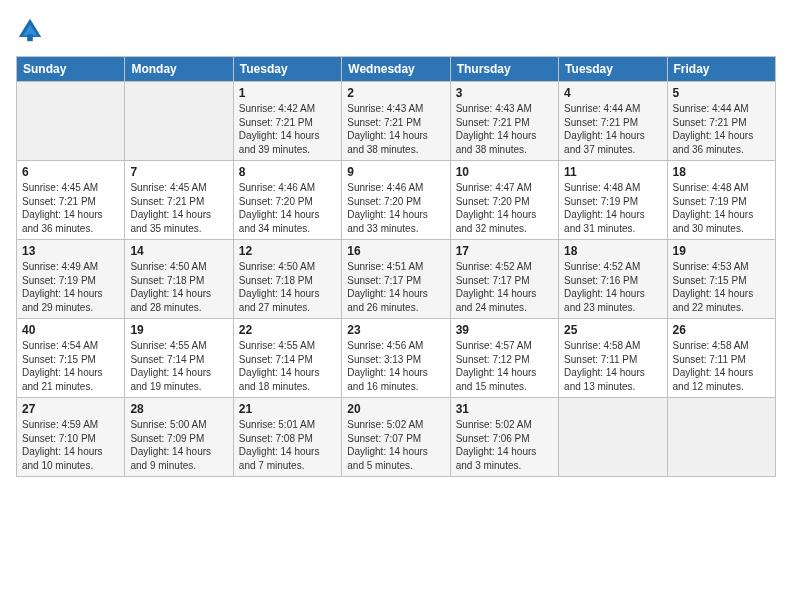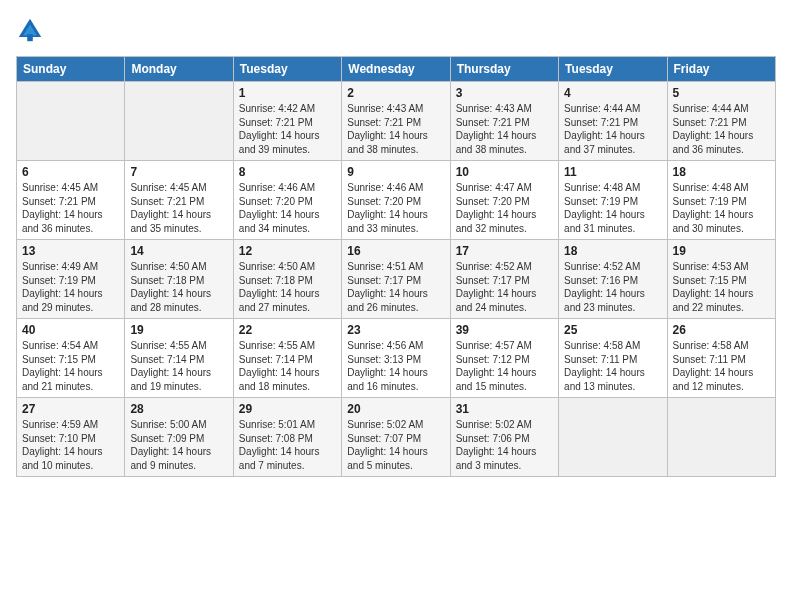--- a/index.html
+++ b/index.html
@@ -297,21 +297,21 @@
 Sunset: 7:10 PM
 Daylight: 14 hours and 10 minutes.</div>
         </td>
         <td>
           <div class="day-number">28</div>
           <div class="day-info" style="white-space: pre-line;">Sunrise: 5:00 AM
 Sunset: 7:09 PM
 Daylight: 14 hours and 9 minutes.</div>
         </td>
         <td>
-          <div class="day-number">29</div>
+          <div class="day-number">21</div>
           <div class="day-info" style="white-space: pre-line;">Sunrise: 5:01 AM
 Sunset: 7:08 PM
 Daylight: 14 hours and 7 minutes.</div>
         </td>
         <td>
           <div class="day-number">20</div>
           <div class="day-info" style="white-space: pre-line;">Sunrise: 5:02 AM
 Sunset: 7:07 PM
 Daylight: 14 hours and 5 minutes.</div>
         </td>

